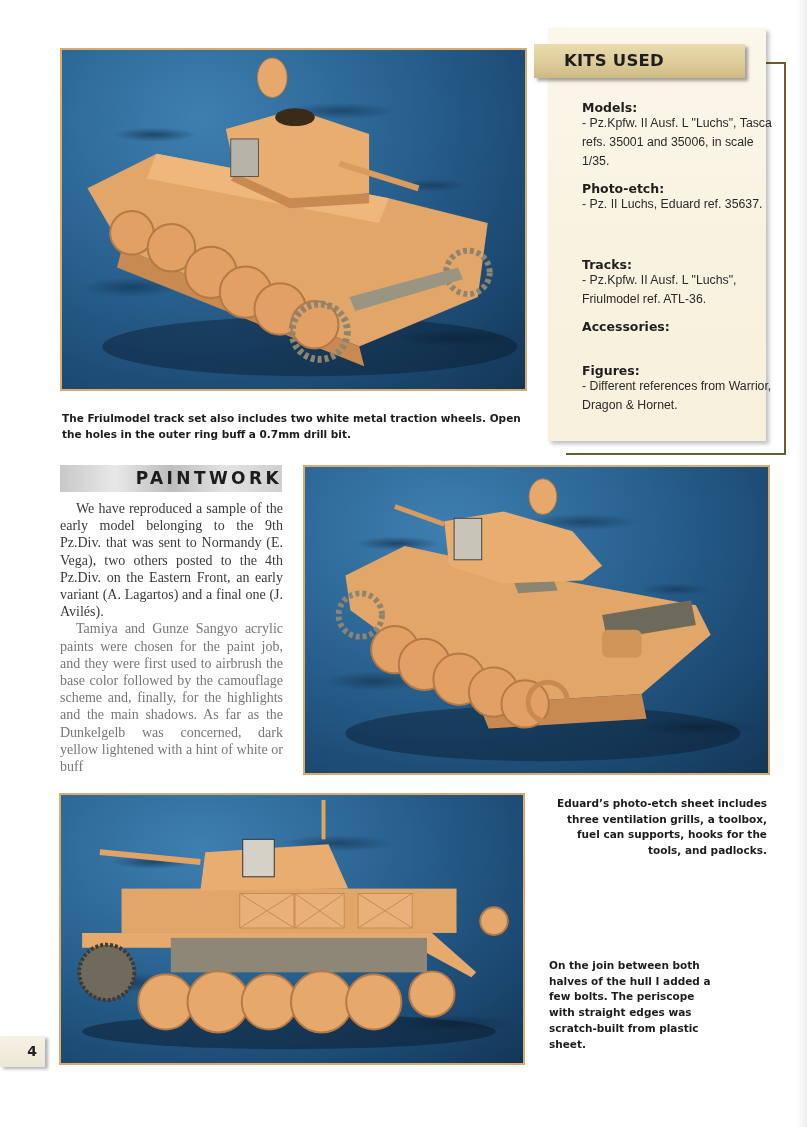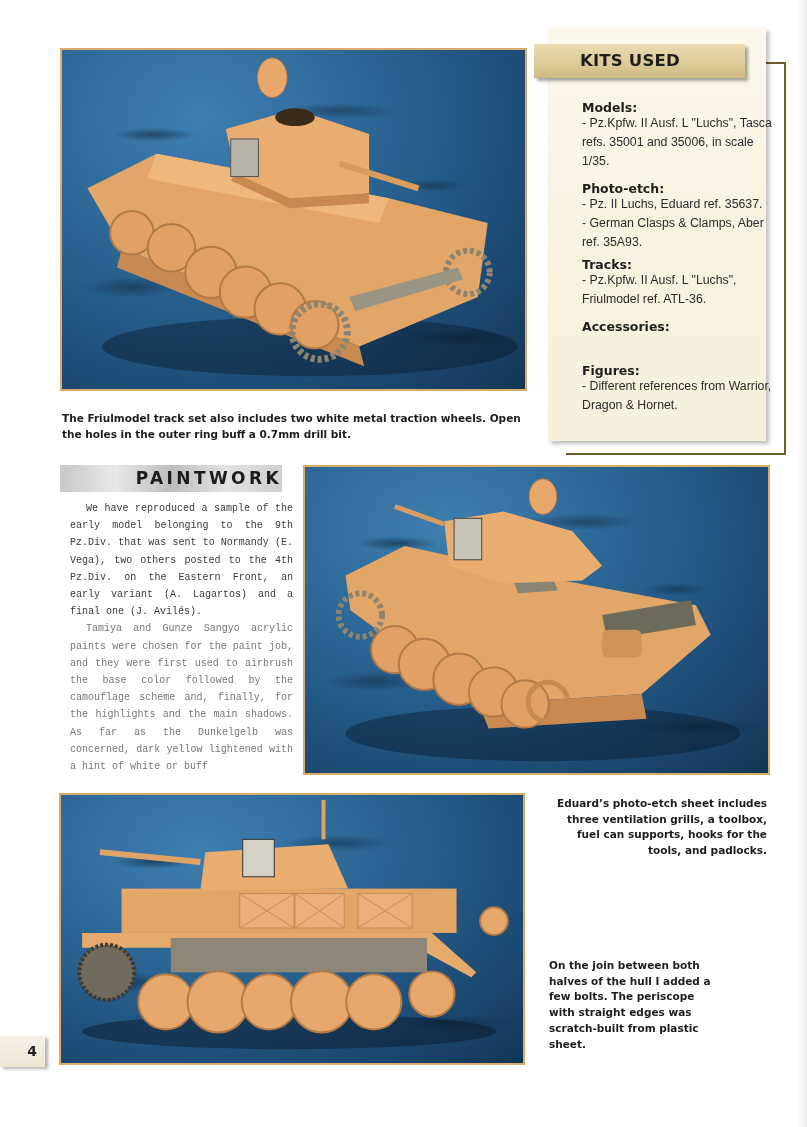--- a/index.html
+++ b/index.html
@@ -46,44 +46,43 @@
     }
     #kits-box {
       position: absolute; left: 548px; top: 28px; width: 218px; height: 413px;
       background: linear-gradient(180deg, #fbf7ea 0%, #f8f2e0 50%, #f7f0dc 100%);
       box-shadow: 3px 3px 4px rgba(0,0,0,0.25);
     }
     #kits-header {
       position: absolute; left: 534px; top: 44px; width: 211px; height: 34px;
       background: linear-gradient(180deg, #eadcb1 0%, #dccb98 60%, #cdb982 100%);
       box-shadow: 3px 3px 3px rgba(0,0,0,0.35);
-      padding-left: 46px;
+      padding-left: 30px;
       font-family: "DejaVu Sans", sans-serif; font-weight: bold; font-size: 16.5px;
       line-height: 34px; color: #1e1e1e; letter-spacing: 0.2px;
     }
     .kits-section { position: absolute; left: 582px; width: 200px; }
     .kits-section .k-title {
       font-family: "DejaVu Sans", sans-serif; font-weight: bold; font-size: 12.5px; line-height: 13px; color: #1e1e1e;
     }
     .kits-section .k-body {
       font-family: "Liberation Sans", sans-serif; font-size: 12.3px; line-height: 19px; color: #2a2a2a;
     }
 
     
     #paintwork-heading {
       position: absolute; left: 60px; top: 465px; width: 222px; height: 27px;
       background: linear-gradient(90deg, #c8c8c8 0%, #e8e8e8 25%, #bdbdbd 50%, #e3e3e3 75%, #cfcfcf 100%);
       font-family: "DejaVu Sans", sans-serif; font-weight: bold; font-size: 17px; letter-spacing: 3.4px;
       line-height: 27px; padding-left: 7px; color: #1c1c1c; text-align: right;
     }
     #paintwork-body {
       position: absolute; left: 60px; top: 500px; width: 223px;
-      font-family: Liberation Mono, monospace; font-size: 10px; line-height: 17.2px; color: #3a3a3a;
+      font-family: Liberation Serif, serif; font-size: 14px; line-height: 17.2px; color: #3a3a3a;
       text-align: justify;
-      margin-left: 10px;
     }
     #paintwork-body p { text-indent: 16px; }
     #paintwork-body p.fade { color: #777; }
 
     
     #page-number-tab {
       position: absolute; left: 0; top: 1036px; width: 45px; height: 31px;
       background: linear-gradient(180deg, #f6f2e6, #ece6d4);
       box-shadow: 3px 2px 3px rgba(0,0,0,0.3);
       font-family: "DejaVu Sans", sans-serif; font-weight: bold; font-size: 14px; line-height: 31px;
@@ -101,21 +100,20 @@
 <div id="kits-box"></div>
 <div id="kits-header">KITS USED</div>
 
 <div class="kits-section" style="top:101px">
   <div class="k-title">Models:</div>
   <div class="k-body">- Pz.Kpfw. II Ausf. L "Luchs", Tasca refs. 35001 and 35006, in scale 1/35.</div>
 </div>
 <div class="kits-section" style="top:182px">
   <div class="k-title">Photo-etch:</div>
   <div class="k-body">- Pz. II Luchs, Eduard ref. 35637.</div>
-  <div class="k-body">- German Clasps &amp; Clamps, Aber ref. 35A93.</div>
 </div>
 <div class="kits-section" style="top:258px">
   <div class="k-title">Tracks:</div>
   <div class="k-body">- Pz.Kpfw. II Ausf. L "Luchs", Friulmodel ref. ATL-36.</div>
 </div>
 <div class="kits-section" style="top:320px">
   <div class="k-title">Accessories:</div>
 </div>
 <div class="kits-section" style="top:364px">
   <div class="k-title">Figures:</div>

